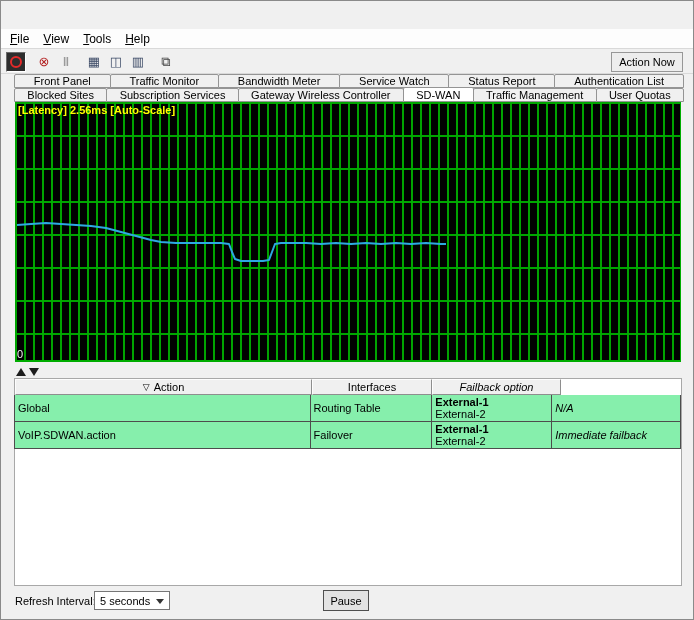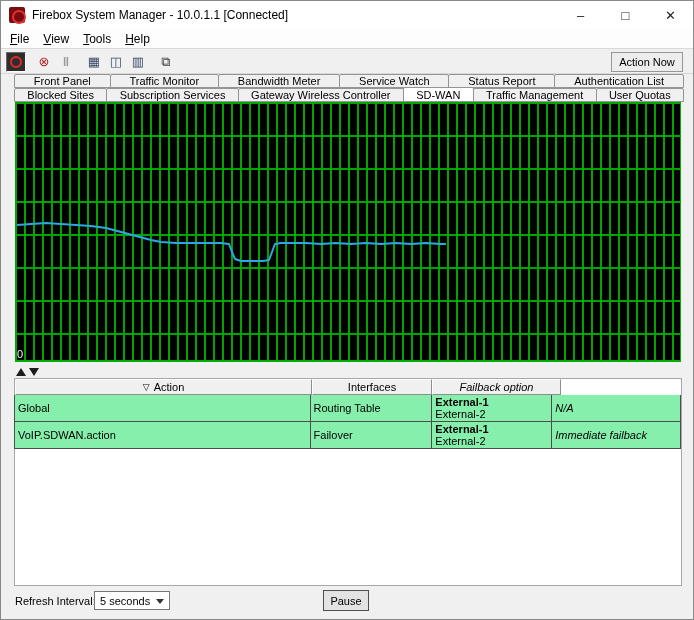--- a/index.html
+++ b/index.html
@@ -73,29 +73,20 @@
     font-size:11px;display:flex;align-items:center;padding-left:5px;}
   .select-arrow{position:absolute;right:5px;top:7px;width:0;height:0;border-left:4px solid transparent;border-right:4px solid transparent;border-top:5px solid #333;}
   .pause-btn{position:absolute;left:322px;top:589px;width:46px;height:21px;background:#e3e3e3;border:1px solid #4f4f4f;
     font-size:11px;display:flex;align-items:center;justify-content:center;font-family:"Liberation Sans",sans-serif;}
 </style>
 </head>
 <body>
 
 <div id="window">
 
-  <div class="titlebar">
-    <div class="app-icon"></div>
-    <div class="title-text">Firebox System Manager - 10.0.1.1 [Connected]</div>
-    <div class="win-controls">
-      <div class="win-btn">–</div>
-      <div class="win-btn">□</div>
-      <div class="win-btn">✕</div>
-    </div>
-  </div>
 
   <div class="menubar">
     <span class="menu-item">File</span>
     <span class="menu-item">View</span>
     <span class="menu-item">Tools</span>
     <span class="menu-item">Help</span>
   </div>
 
   <div class="toolbar">
     <span class="tb-icon icon-firebox"></span>
@@ -125,20 +116,21 @@
     <div class="tab">Gateway Wireless Controller</div>
     <div class="tab active">SD-WAN</div>
     <div class="tab">Traffic Management</div>
     <div class="tab">User Quotas</div>
   </div>
 
   <div class="graph">
     <svg width="666" height="260" viewBox="0 0 666 260">
       <polyline fill="none" stroke="#2da9e1" stroke-width="2" stroke-linejoin="round" points="2,123 16,122 31,121 46,122 61,123 76,124 91,126 106,130 121,134 136,138 146,140 161,141 176,141 191,141 206,141 214,142 217,150 220,157 226,159 236,159 248,159 254,158 257,150 260,142 266,141 276,141 291,141 306,142 321,141 336,142 351,141 366,142 381,141 396,142 411,141 426,142 431,142"></polyline>
     </svg>
+    <div class="graph-label">[Latency] 2.56ms [Auto-Scale]</div>
     <div class="graph-origin">0</div>
   </div>
   <div class="graph-arrows">
     <div class="tri-up"></div>
     <div class="tri-down"></div>
   </div>
 
   <div class="table-area">
     <div class="thead">
       <div class="th c-action">

